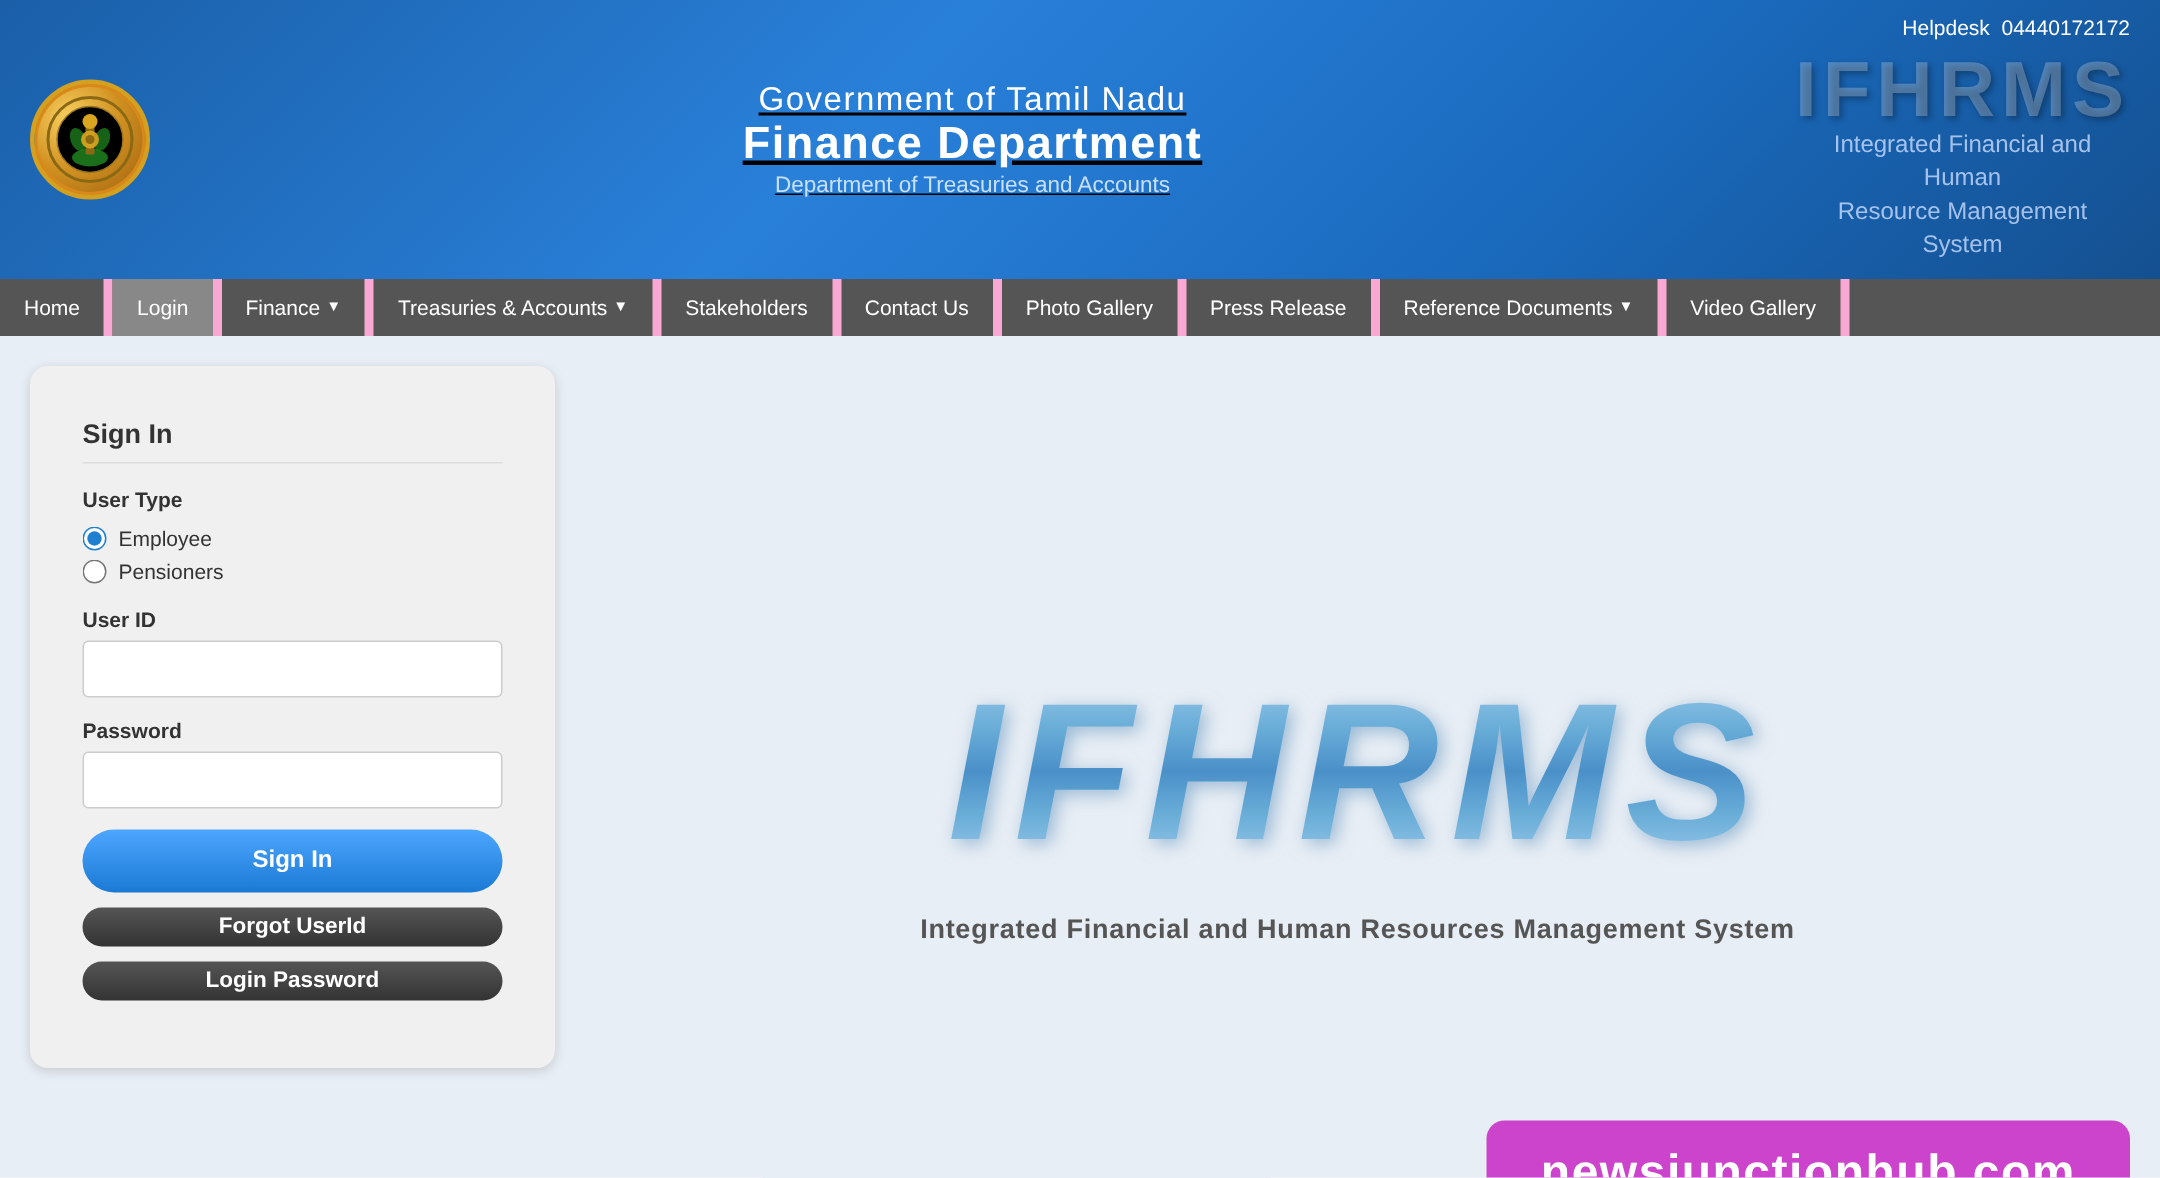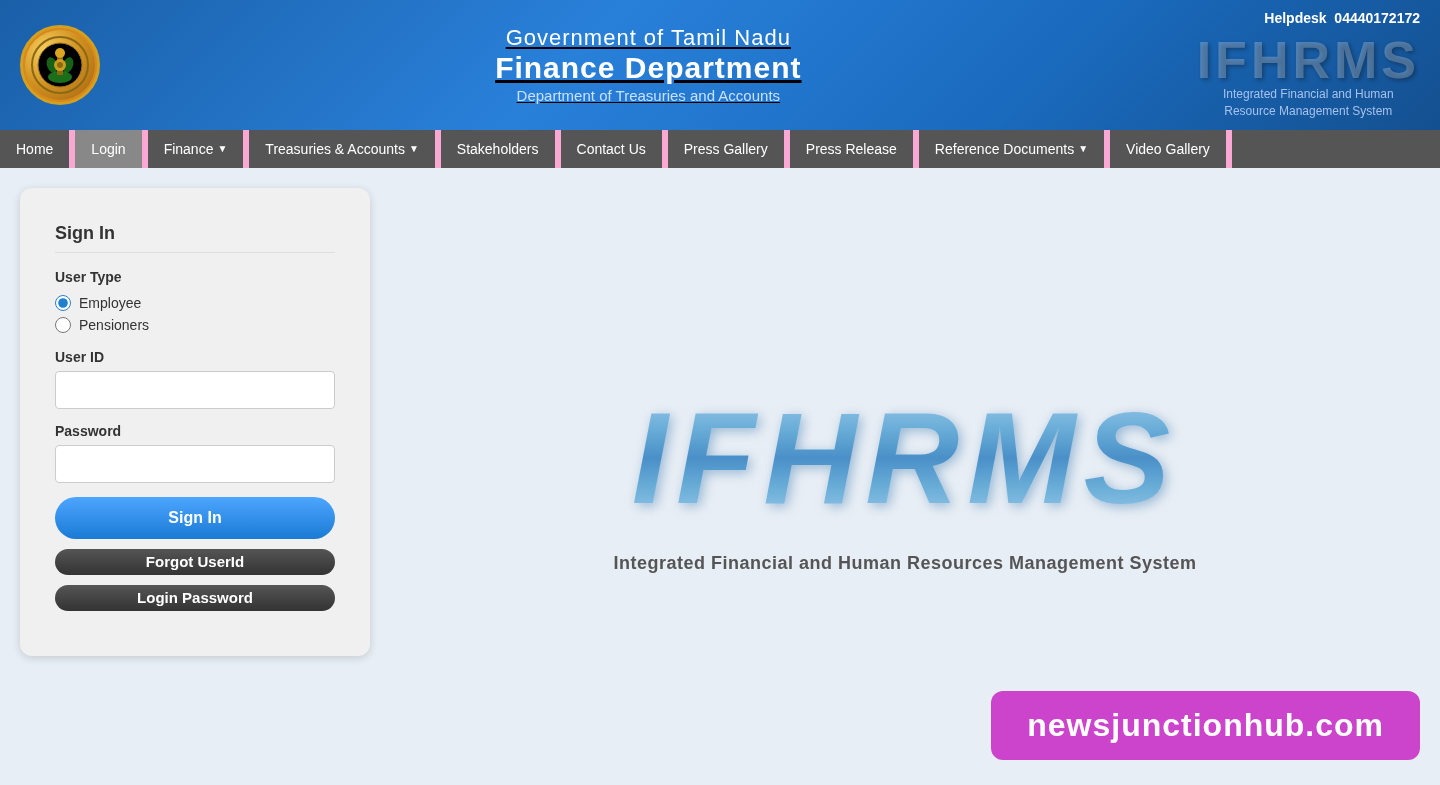--- a/index.html
+++ b/index.html
@@ -69,39 +69,39 @@
       margin-top: 2px;
     }
     .header-right {
       display: flex;
       flex-direction: column;
       align-items: flex-end;
     }
     .header-helpdesk {
       color: #fff;
       font-size: 14px;
-      font-weight: bold;
+      font-weight: normal;
       margin-bottom: 8px;
     }
     .ifhrms-logo-area {
       display: flex;
       flex-direction: column;
       align-items: center;
     }
     .ifhrms-header-text {
       font-size: 52px;
       font-weight: bold;
       color: rgba(255,255,255,0.25);
       letter-spacing: 4px;
       line-height: 1;
       text-shadow: 2px 2px 4px rgba(0,0,0,0.3);
     }
     .ifhrms-sub-text {
       color: rgba(200,220,255,0.8);
-      font-size: 12px;
+      font-size: 16px;
       text-align: center;
       max-width: 220px;
       line-height: 1.4;
     }
 
     
     .navbar {
       background: #555;
       display: flex;
       align-items: stretch;
@@ -310,21 +310,21 @@
   <a class="nav-item">
     <span>Finance</span>
     <span class="arrow">▼</span>
   </a>
   <a class="nav-item">
     <span>Treasuries &amp; Accounts</span>
     <span class="arrow">▼</span>
   </a>
   <a class="nav-item">Stakeholders</a>
   <a class="nav-item">Contact Us</a>
-  <a class="nav-item">Press Gallery</a>
+  <a class="nav-item">Photo Gallery</a>
   <a class="nav-item">Press Release</a>
   <a class="nav-item">
     <span>Reference Documents</span>
     <span class="arrow">▼</span>
   </a>
   <a class="nav-item">Video Gallery</a>
 </nav>
 
 <div class="main-content">
 

